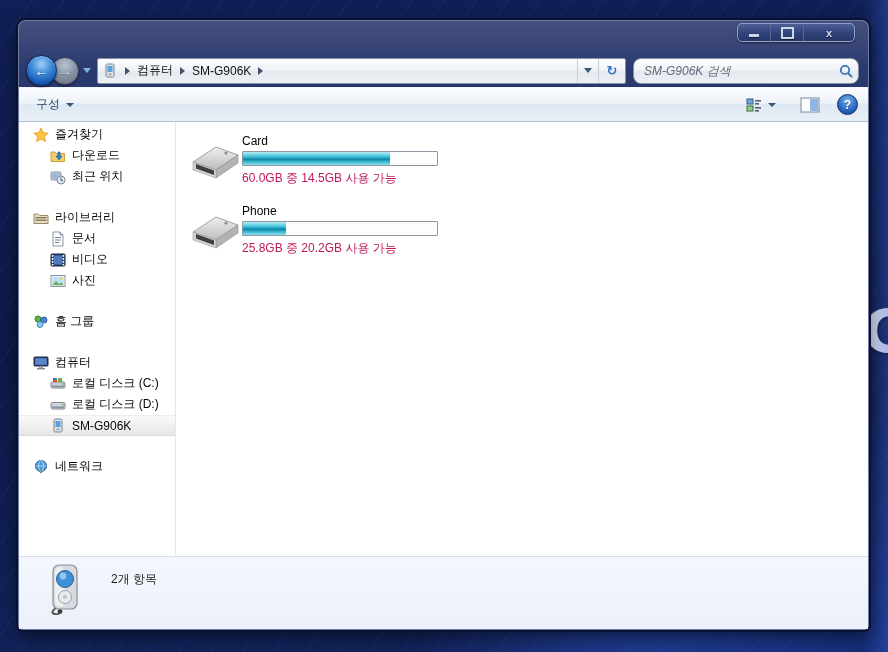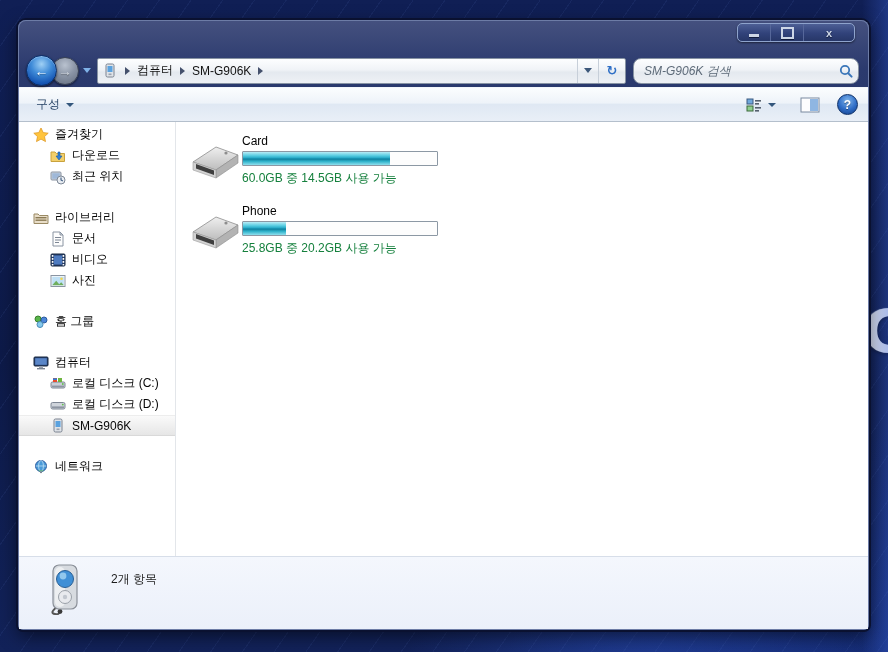--- a/index.html
+++ b/index.html
@@ -100,21 +100,21 @@
   .mainpane{flex:1;padding:10px 0 0 12px;position:relative;}
   .tiles{display:flex;gap:14px;flex-direction:column;}
   .tile{display:flex;align-items:flex-start;width:250px;cursor:default;}
   .tile-icon{width:54px;height:50px;flex:0 0 54px;margin-top:6px;}
   .tile-body{flex:1;padding-top:2px;}
   .tile-name{font-size:12px;color:#050505;margin-bottom:3px;}
   .tile-bar{height:13px;border:1px solid #8c98a4;border-radius:1px;background:#fdfdfd;
     overflow:hidden;box-shadow:0 1px 0 rgba(255,255,255,.8);}
   .tile-fill{height:100%;
     background:linear-gradient(180deg,#b8ecf6 0%,#59cde1 28%,#26a9c6 46%,#0e7f9e 54%,#2fb2ca 72%,#8fe0ee 100%);}
-  .tile-cap{font-size:12px;color:#15803d;margin-top:4px;white-space:nowrap;}
+  .tile-cap{font-size:12px;color:#be185d;margin-top:4px;white-space:nowrap;}
   
   .statusbar{height:64px;flex:0 0 auto;margin:0 1px 1px;position:relative;
     background:linear-gradient(180deg,#f4f7fd 0%,#ebf0fa 100%);
     border-top:1px solid #d7dee9;display:flex;align-items:flex-start;padding:8px 0 0 24px;gap:22px;}
   .status-icon{width:46px;height:52px;margin-top:-2px;flex:0 0 auto;}
   .status-text{font-size:12px;color:#1c1c1c;padding-top:6px;}
 </style>
 </head>
 <body>
 

